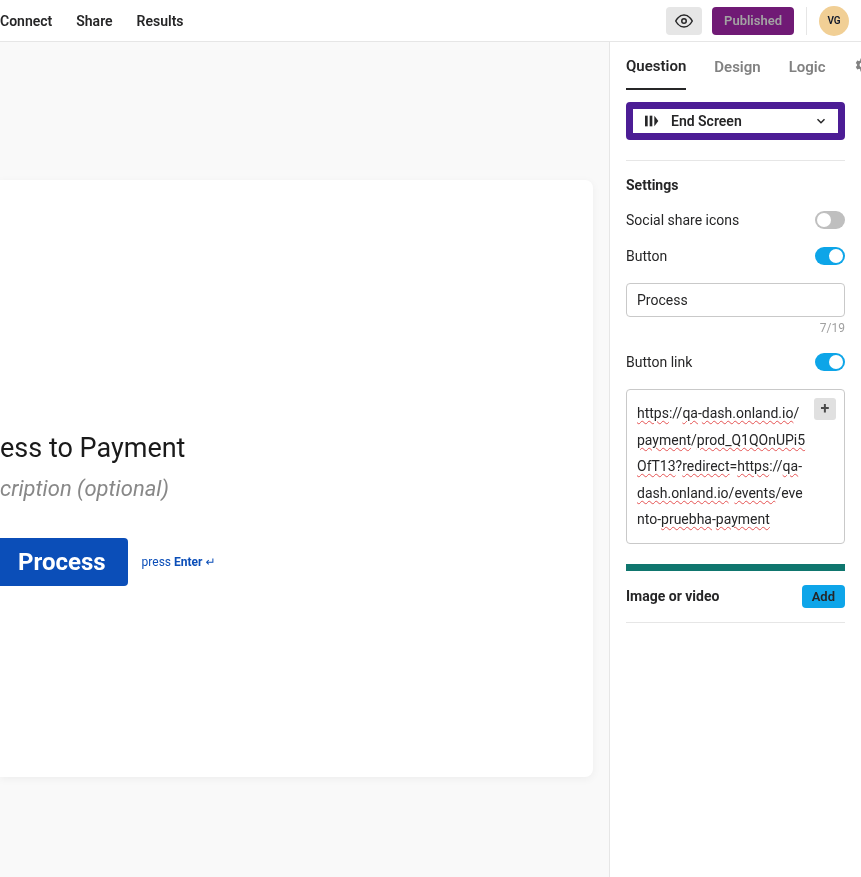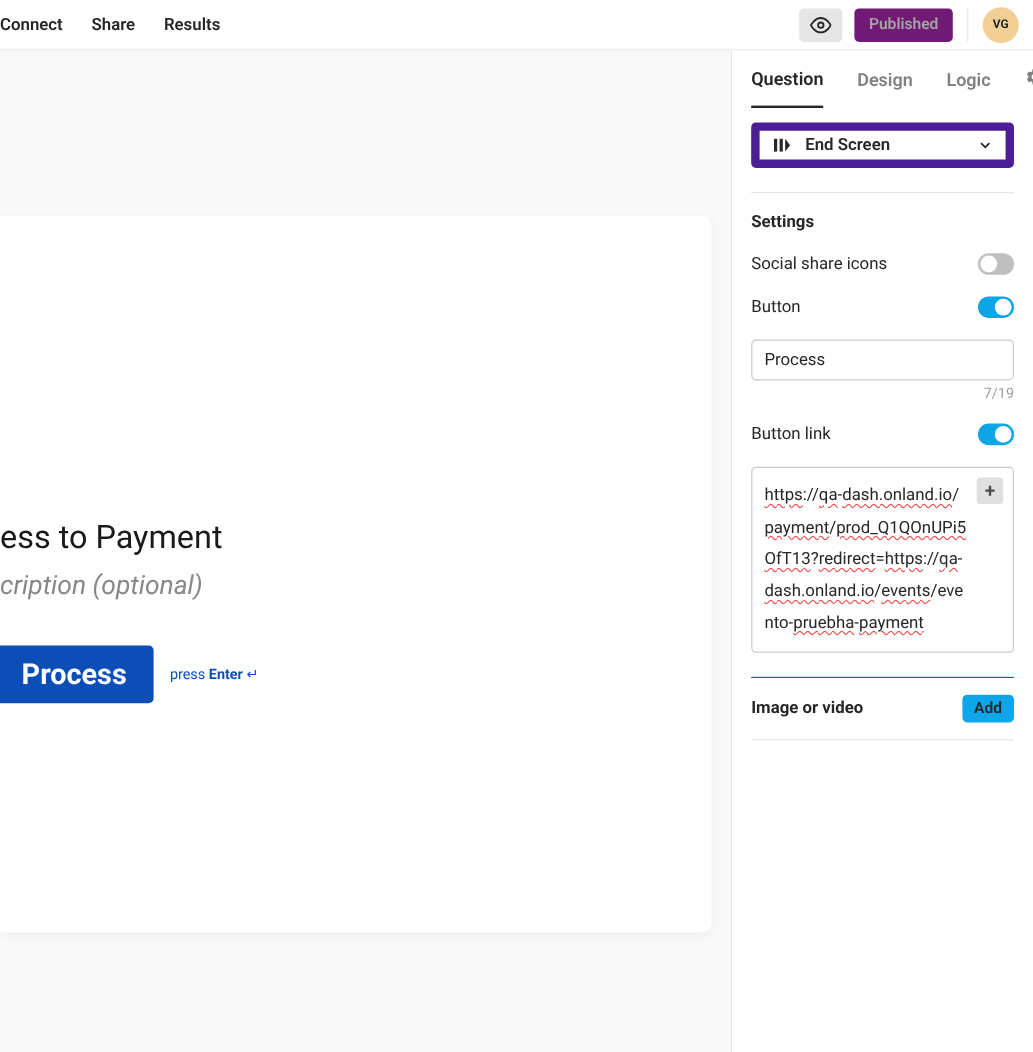--- a/index.html
+++ b/index.html
@@ -296,21 +296,21 @@
       text-decoration-style: wavy;
       text-decoration-thickness: 1px;
       text-underline-offset: 2px;
     }
 
     .media-row {
       display: flex;
       align-items: center;
       justify-content: space-between;
       padding: 14px 0;
-      border-top: 1px solid #0f766e;
+      border-top: 7px solid #0f766e;
       border-bottom: 1px solid #e6e6e6;
       gap: 32px;
     }
     .media-label {
       font-weight: 700;
     }
     .add-btn {
       background: #0ea5e9;
       border-radius: 4px;
       padding: 4px 10px;

